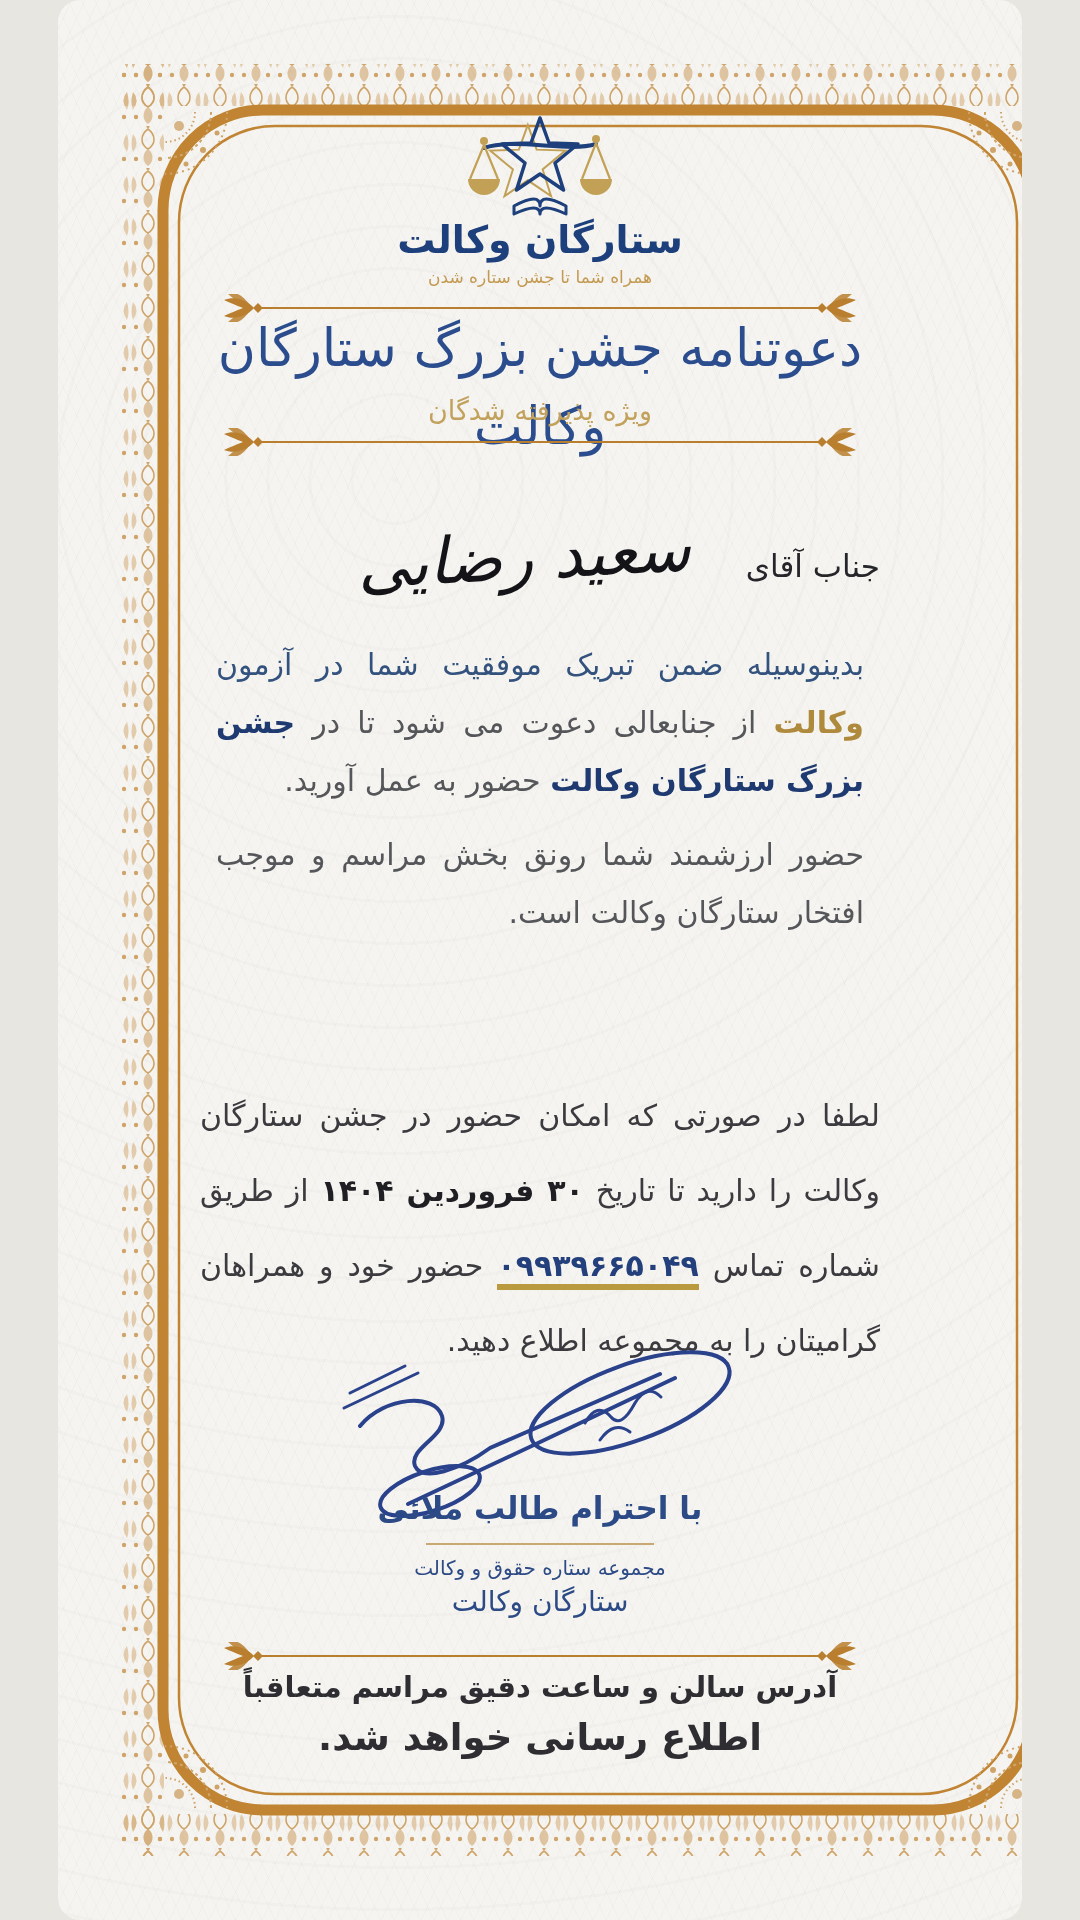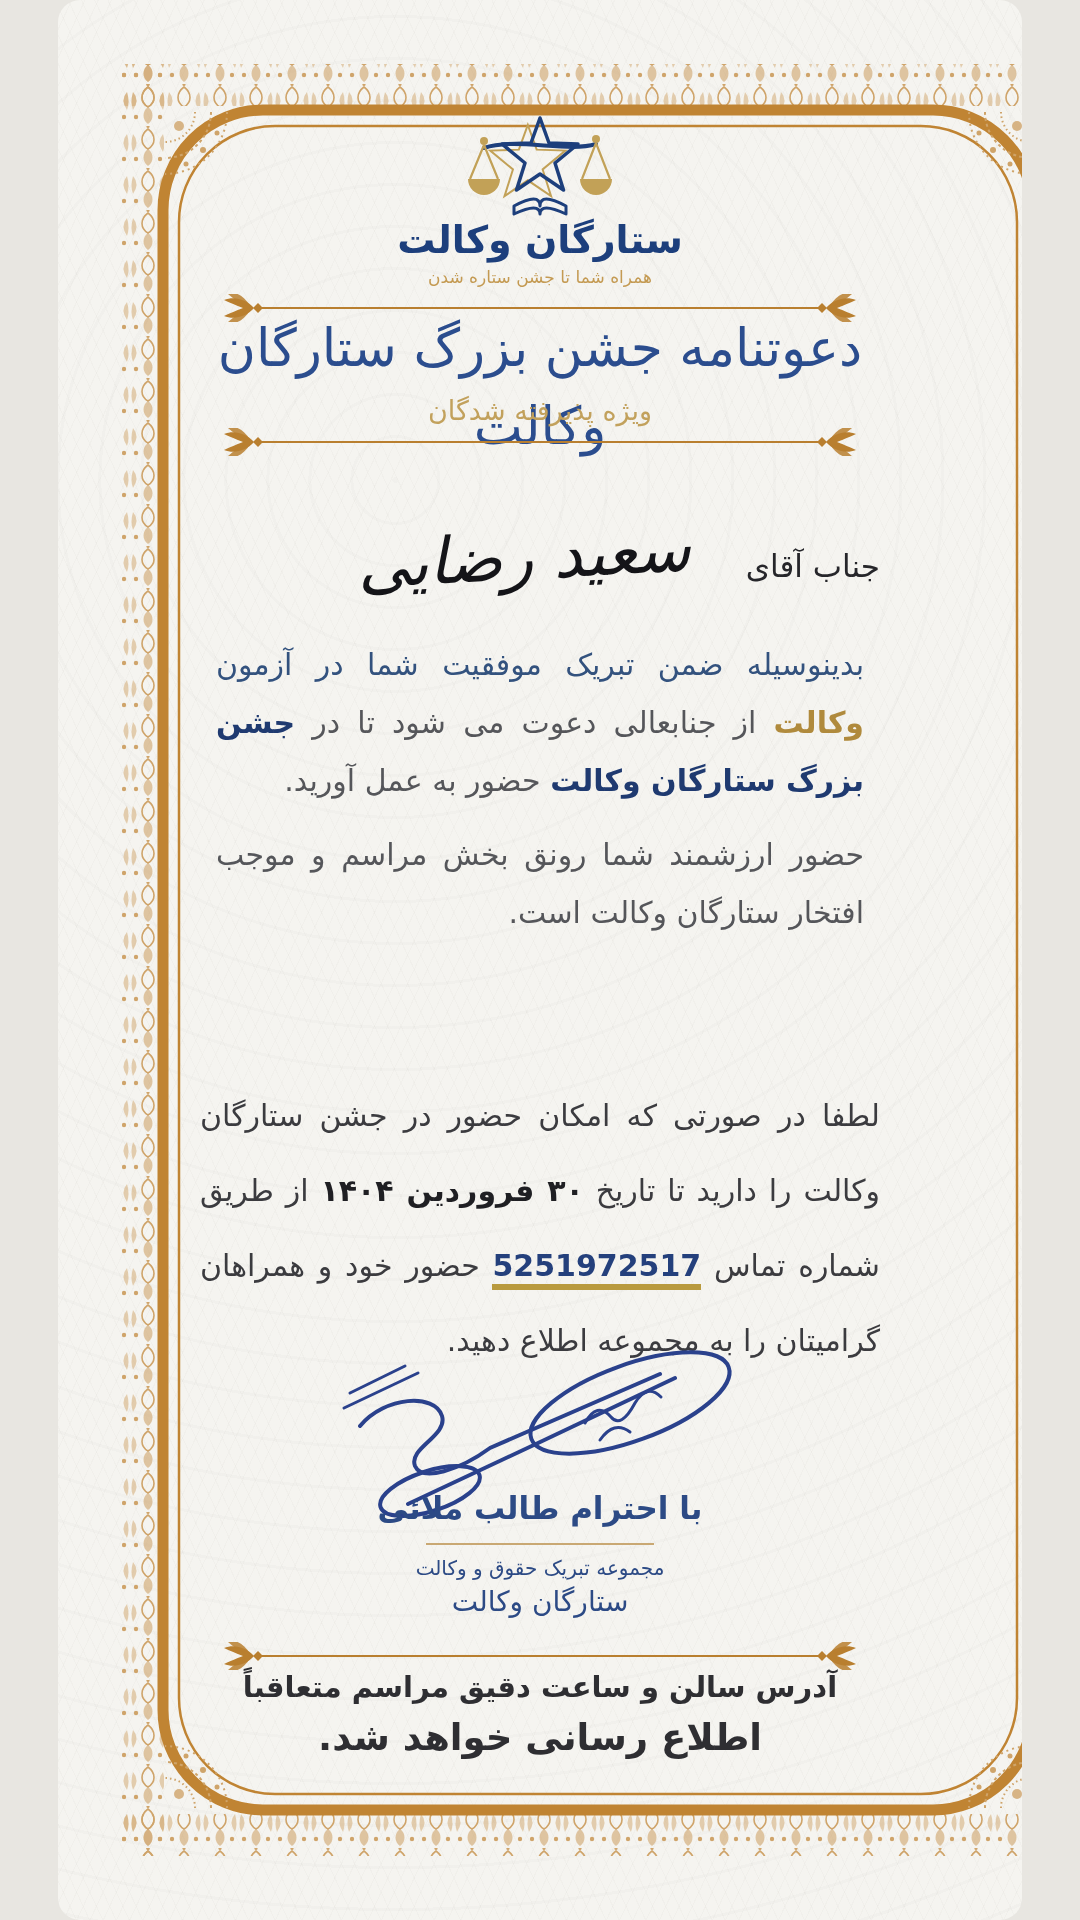--- a/index.html
+++ b/index.html
@@ -185,38 +185,38 @@
     <span class="salutation">جناب آقای</span>
     <span class="callig-name">سعید رضایی</span>
   </div>
 
   <div class="abs para1">
     <p><span class="seg-blue">بدینوسیله ضمن تبریک موفقیت شما در آزمون </span><span class="seg-gold">وکالت</span><span> از جنابعالی دعوت می شود تا در </span><span class="seg-navy">جشن بزرگ ستارگان وکالت</span><span> حضور به عمل آورید.</span></p>
     <p>حضور ارزشمند شما رونق بخش مراسم و موجب افتخار ستارگان وکالت است.</p>
   </div>
 
 
-  <div class="abs rsvp"><span>لطفا در صورتی که امکان حضور در جشن ستارگان وکالت را دارید تا تاریخ </span><span class="bold-dark">۳۰ فروردین ۱۴۰۴</span><span> از طریق شماره تماس </span><span class="phone">5251972517</span><span> حضور خود و همراهان گرامیتان را به مجموعه اطلاع دهید.</span></div>
+  <div class="abs rsvp"><span>لطفا در صورتی که امکان حضور در جشن ستارگان وکالت را دارید تا تاریخ </span><span class="bold-dark">۳۰ فروردین ۱۴۰۴</span><span> از طریق شماره تماس </span><span class="phone">۰۹۹۳۹۶۶۵۰۴۹</span><span> حضور خود و همراهان گرامیتان را به مجموعه اطلاع دهید.</span></div>
 
   <svg class="signature" width="420" height="170" viewBox="0 0 420 170" aria-hidden="true">
     <g fill="none" stroke="#2a418c" stroke-linecap="round">
       <path d="M20 45 L 75 18" stroke-width="3"></path>
       <path d="M14 60 L 88 25" stroke-width="3"></path>
       <path d="M30 78 C 55 48 105 45 112 68 C 118 88 78 100 85 118 C 92 134 130 122 160 100 L 330 26" stroke-width="4"></path>
       <ellipse cx="300" cy="55" rx="105" ry="38" transform="rotate(-20 300 55)" stroke-width="4"></ellipse>
       <path d="M255 75 q 12 -22 26 -6 q 10 12 24 -14 q 12 -20 26 -6" stroke-width="3"></path>
       <path d="M270 92 q 14 -20 30 -8" stroke-width="3"></path>
       <ellipse cx="100" cy="143" rx="52" ry="20" transform="rotate(-18 100 143)" stroke-width="4"></ellipse>
       <path d="M78 156 C 160 118 265 68 345 30" stroke-width="4"></path>
     </g>
   </svg>
 
   <div class="abs center respect">با احترام طالب ملائی</div>
   <div class="gold-rule"></div>
-  <div class="abs center org1">مجموعه تبریک حقوق و وکالت</div>
+  <div class="abs center org1">مجموعه ستاره حقوق و وکالت</div>
   <div class="abs center org2">ستارگان وکالت</div>
 
   <svg class="divider div3" viewBox="0 0 640 28" aria-hidden="true">
     <line x1="38" y1="14" x2="602" y2="14" stroke="#b97f2f" stroke-width="2"></line>
     <g fill="#b97f2f">
       <g transform="translate(38,14)">
         <rect x="-3.5" y="-3.5" width="7" height="7" transform="rotate(45)"></rect>
         <path d="M-4 0 C -12 -9 -24 -12 -34 -8 C -25 -4 -20 -2 -15 0 C -20 2 -25 4 -34 8 C -24 12 -12 9 -4 0 Z"></path>
         <path d="M-8 -2 C -14 -13 -24 -17 -31 -15 C -25 -9 -18 -5 -11 -2 Z" opacity="0.85"></path>
         <path d="M-8 2 C -14 13 -24 17 -31 15 C -25 9 -18 5 -11 2 Z" opacity="0.85"></path>

